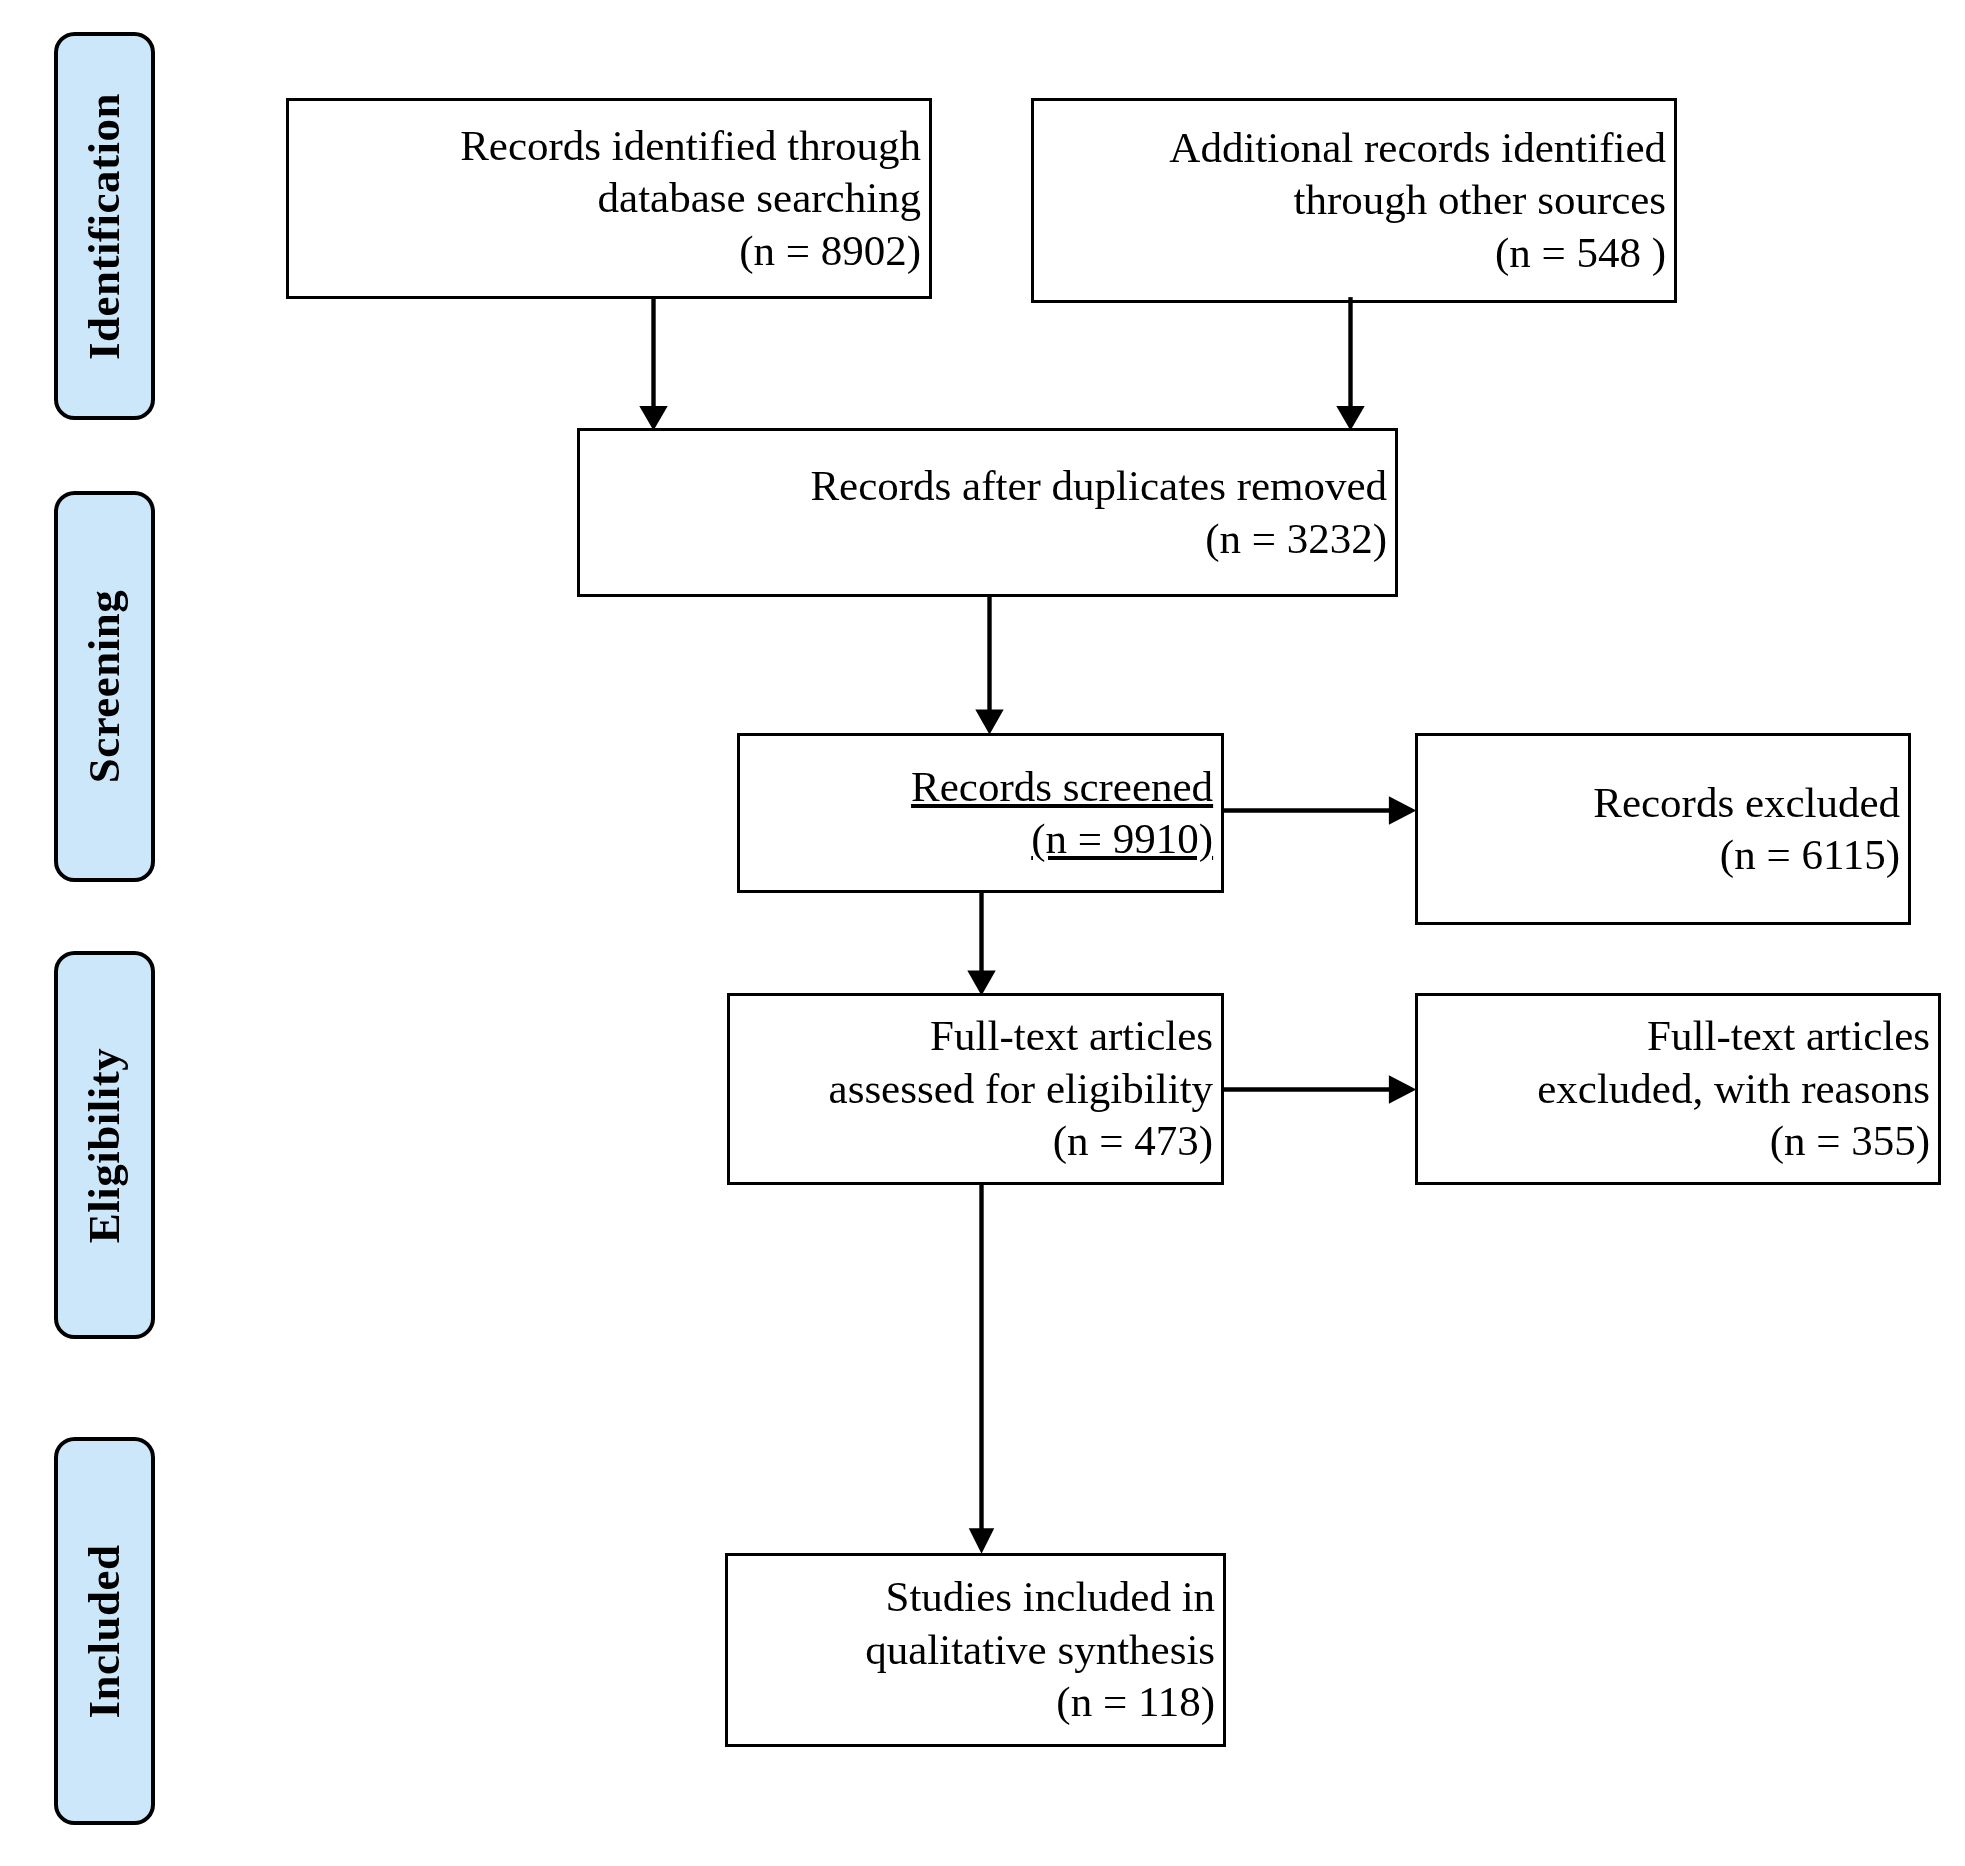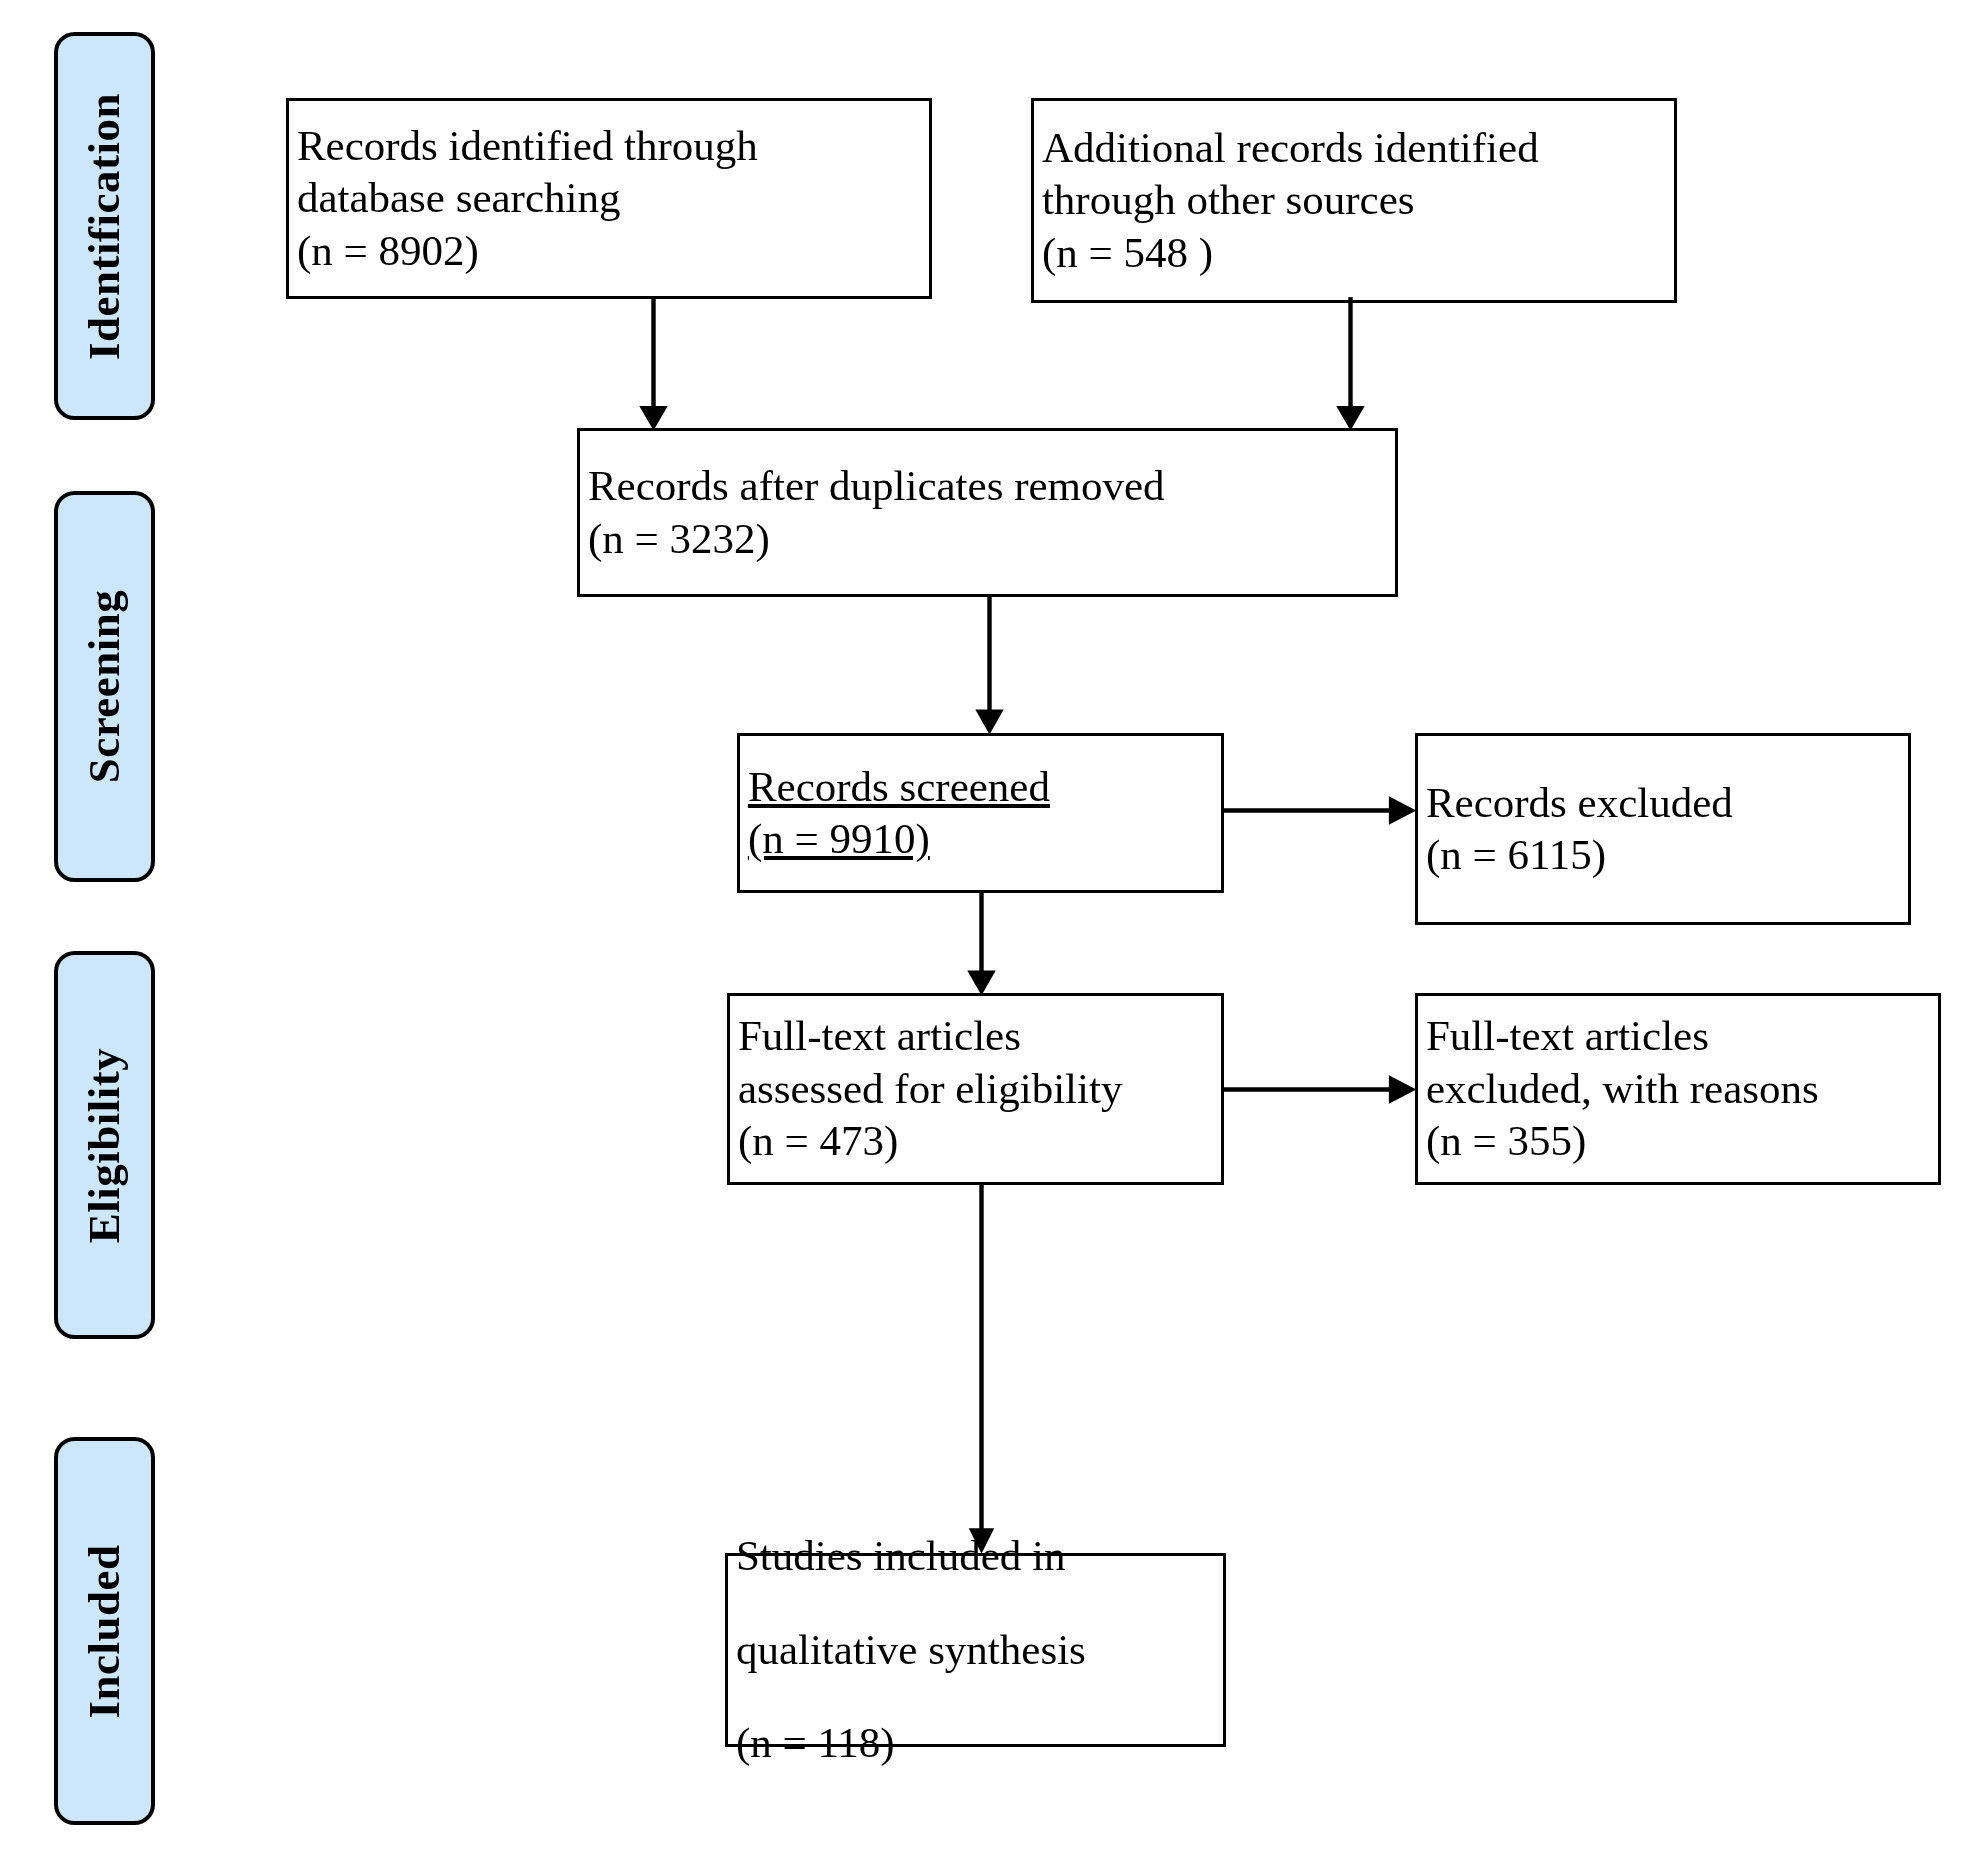--- a/index.html
+++ b/index.html
@@ -39,21 +39,21 @@
   }
 
   
   .flow-box {
     position: absolute;
     box-sizing: border-box;
     background: #ffffff;
     border: 3.4px solid #000000;
     display: flex;
     flex-direction: column;
-    align-items: flex-start;
+    align-items: flex-end;
     justify-content: center;
     text-align: center;
     padding: 4.9px 7.9px;
   }
   .flow-box .line {
     display: block;
     font-family: "Liberation Serif", "DejaVu Serif", serif;
     font-size: 43px;
     line-height: 1.22;
     color: #000000;
@@ -122,21 +122,21 @@
     <span class="line">assessed for eligibility</span>
     <span class="line">(n = 473)</span>
   </div>
 
   <div class="flow-box" style="left:1415px; top:993px; width:526px; height:192px;">
     <span class="line">Full-text articles</span>
     <span class="line">excluded, with reasons</span>
     <span class="line">(n = 355)</span>
   </div>
 
-  <div class="flow-box" style="left:725px; top:1553px; width:501px; height:194px;gap:41px;">
+  <div class="flow-box" style="left:725px; top:1553px; width:501px; height:194px;">
     <span class="line">Studies included in</span>
     <span class="line">qualitative synthesis</span>
     <span class="line">(n = 118)</span>
   </div>
 
   <div class="connector" style="left:629px; top:297px; width:49px; height:135px;">
     <svg width="49" height="135" viewBox="0 0 100 275">
       <line x1="50" y1="0" x2="50" y2="230" stroke="#000" stroke-width="9"></line>
       <polygon points="21,222 79,222 50,272" fill="#000"></polygon>
     </svg>

